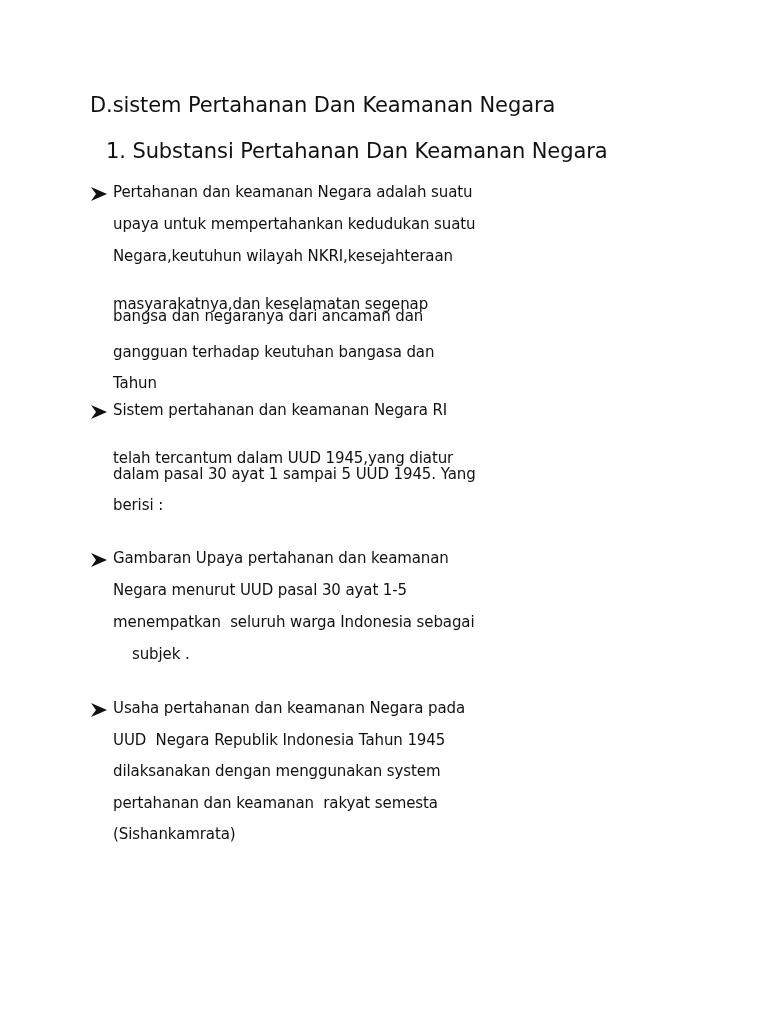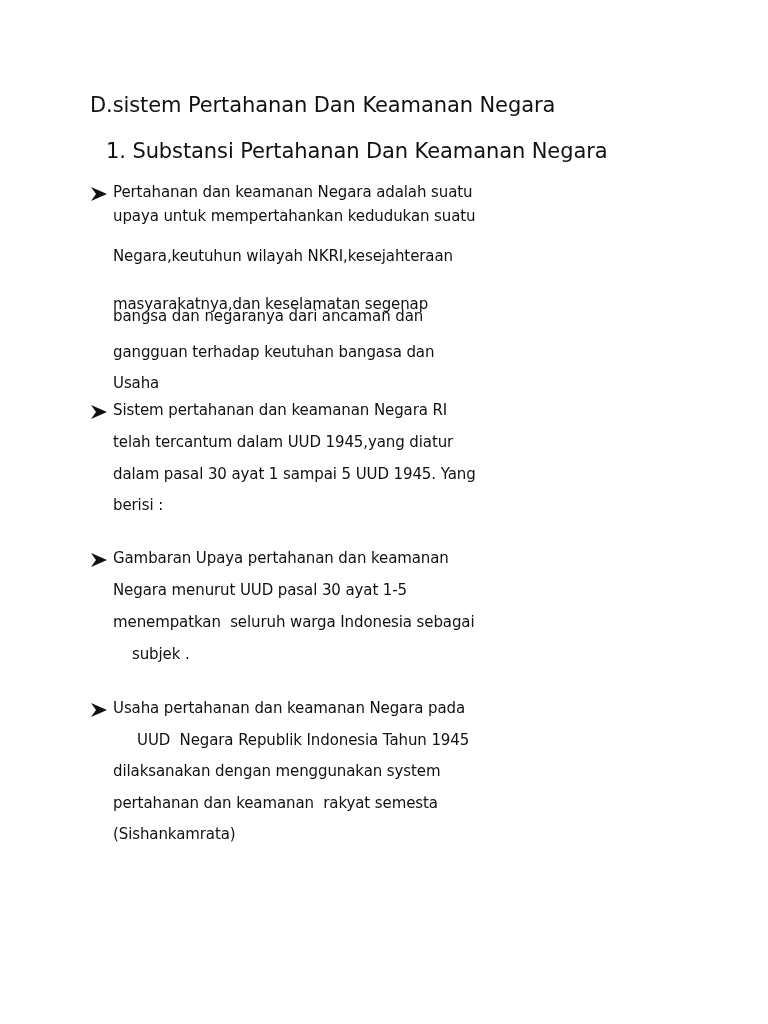--- a/index.html
+++ b/index.html
@@ -33,36 +33,36 @@
   <div class="line" style="top:89px;">D.sistem Pertahanan Dan Keamanan Negara</div>
   <div class="line" style="top:135px;margin-left:16px;">1. Substansi Pertahanan Dan Keamanan Negara</div>
 
   <div class="bullet" style="top:177px;">
     <span class="marker">
       <svg width="16" height="14" viewBox="0 0 16 14">
           <path d="M0 0 L16 7 L0 14 L5 7 Z" fill="#111"></path>
         </svg>
     </span>
     <div class="text" style="top:0px;">Pertahanan dan keamanan Negara adalah suatu</div>
-    <div class="text" style="top:24px;">upaya untuk mempertahankan kedudukan suatu</div>
+    <div class="text" style="top:32px;">upaya untuk mempertahankan kedudukan suatu</div>
     <div class="text" style="top:64px;text-align:center;">Negara,keutuhun wilayah NKRI,kesejahteraan</div>
     <div class="text" style="top:96px;margin-top:16px;">masyarakatnya,dan keselamatan segenap</div>
     <div class="text" style="top:124px;">bangsa dan negaranya dari ancaman dan</div>
     <div class="text" style="top:160px;">gangguan terhadap keutuhan bangasa dan</div>
-    <div class="text" style="top:191px;">Usaha</div>
+    <div class="text" style="top:191px;">Tahun</div>
   </div>
 
   <div class="bullet" style="top:395px;">
     <span class="marker">
       <svg width="16" height="14" viewBox="0 0 16 14">
           <path d="M0 0 L16 7 L0 14 L5 7 Z" fill="#111"></path>
         </svg>
     </span>
     <div class="text" style="top:0px;">Sistem pertahanan dan keamanan Negara RI</div>
-    <div class="text" style="top:32px;">telah tercantum dalam UUD 1945,yang diatur</div>
+    <div class="text" style="top:48px;">telah tercantum dalam UUD 1945,yang diatur</div>
     <div class="text" style="top:64px;">dalam pasal 30 ayat 1 sampai 5 UUD 1945. Yang</div>
     <div class="text" style="top:95px;">berisi :</div>
   </div>
 
   <div class="bullet" style="top:543px;">
     <span class="marker">
       <svg width="16" height="14" viewBox="0 0 16 14">
           <path d="M0 0 L16 7 L0 14 L5 7 Z" fill="#111"></path>
         </svg>
     </span>
@@ -72,19 +72,19 @@
     <div class="text" style="top:96px;margin-left:19px;">subjek .</div>
   </div>
 
   <div class="bullet" style="top:693px;">
     <span class="marker">
       <svg width="16" height="14" viewBox="0 0 16 14">
           <path d="M0 0 L16 7 L0 14 L5 7 Z" fill="#111"></path>
         </svg>
     </span>
     <div class="text" style="top:0px;">Usaha pertahanan dan keamanan Negara pada</div>
-    <div class="text" style="top:32px;margin-left:24px;">UUD  Negara Republik Indonesia Tahun 1945</div>
+    <div class="text" style="top:32px;">UUD  Negara Republik Indonesia Tahun 1945</div>
     <div class="text" style="top:63px;">dilaksanakan dengan menggunakan system</div>
     <div class="text" style="top:95px;">pertahanan dan keamanan  rakyat semesta</div>
     <div class="text" style="top:126px;">(Sishankamrata)</div>
   </div>
 
 </div>
 
 </body></html>

